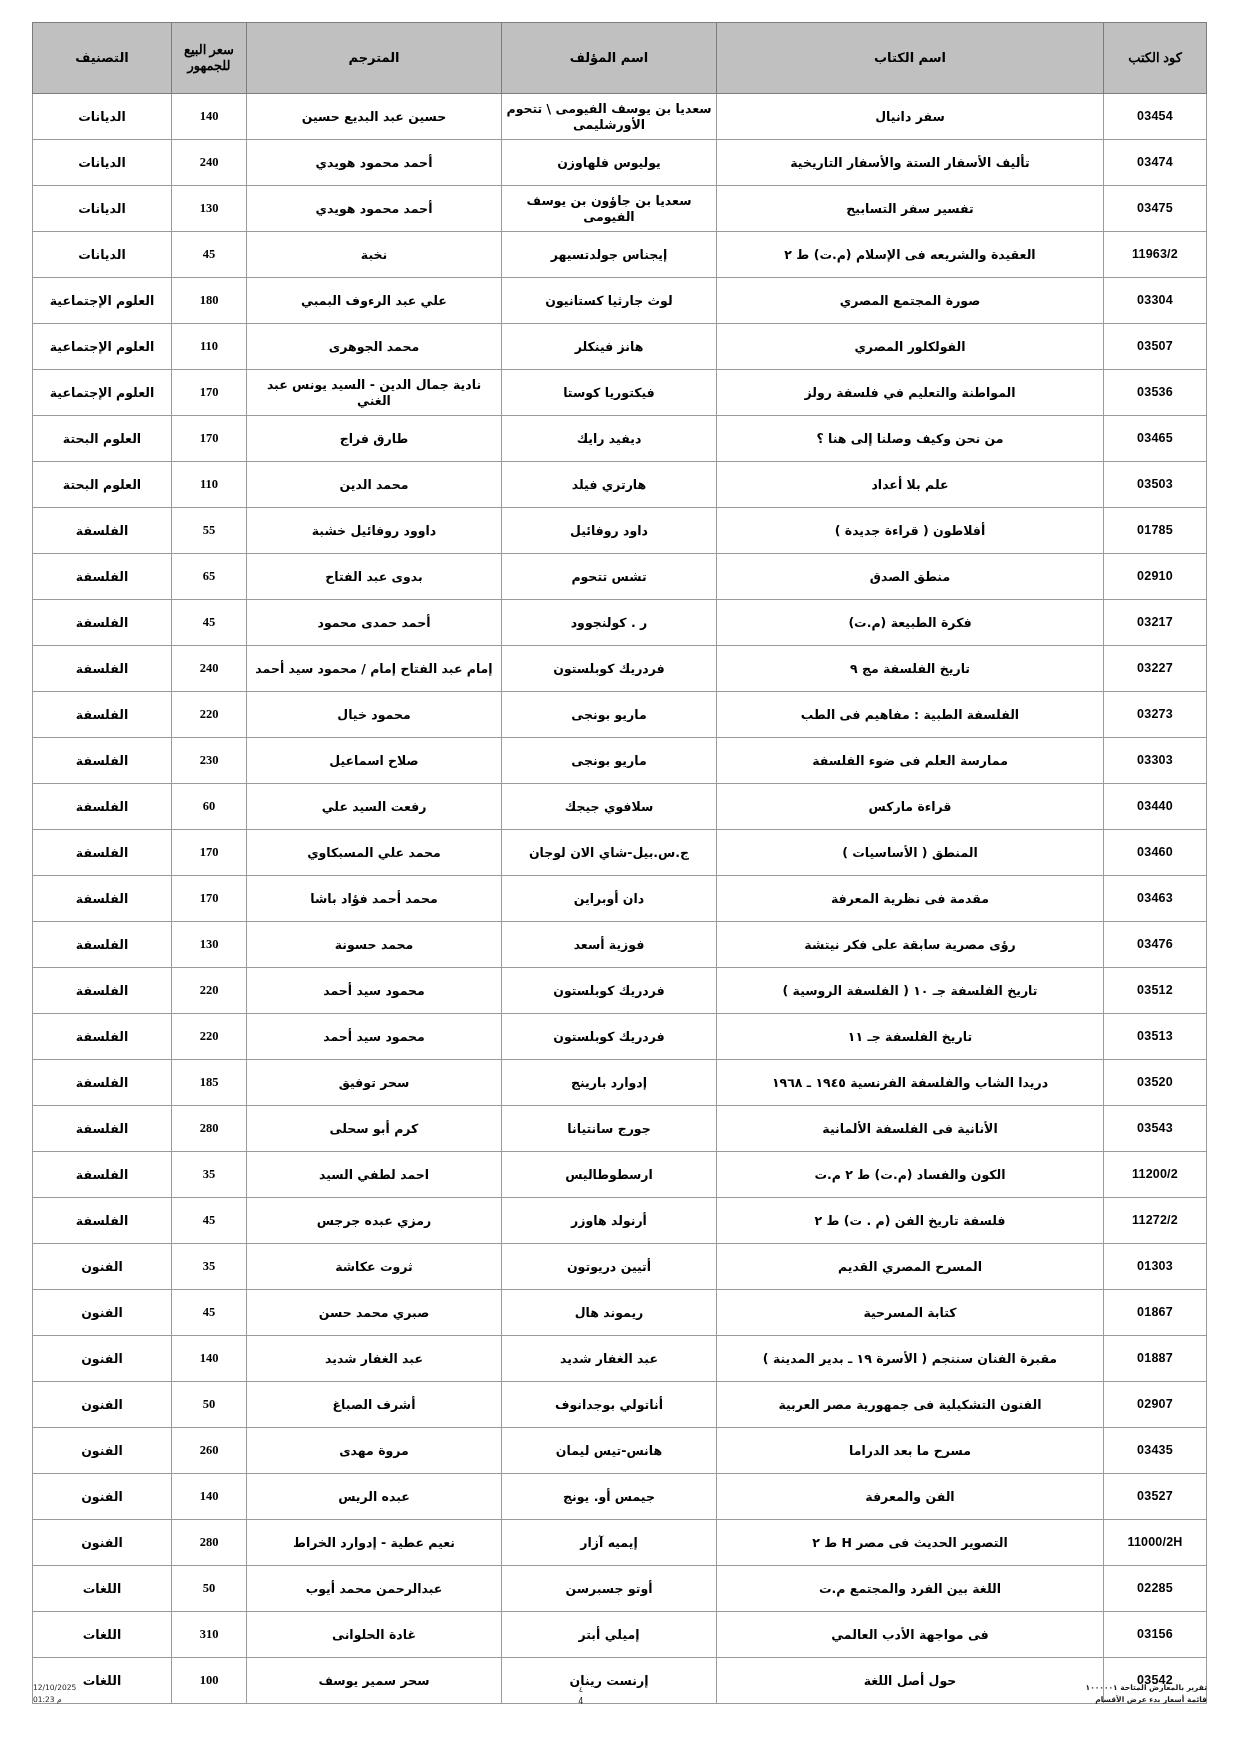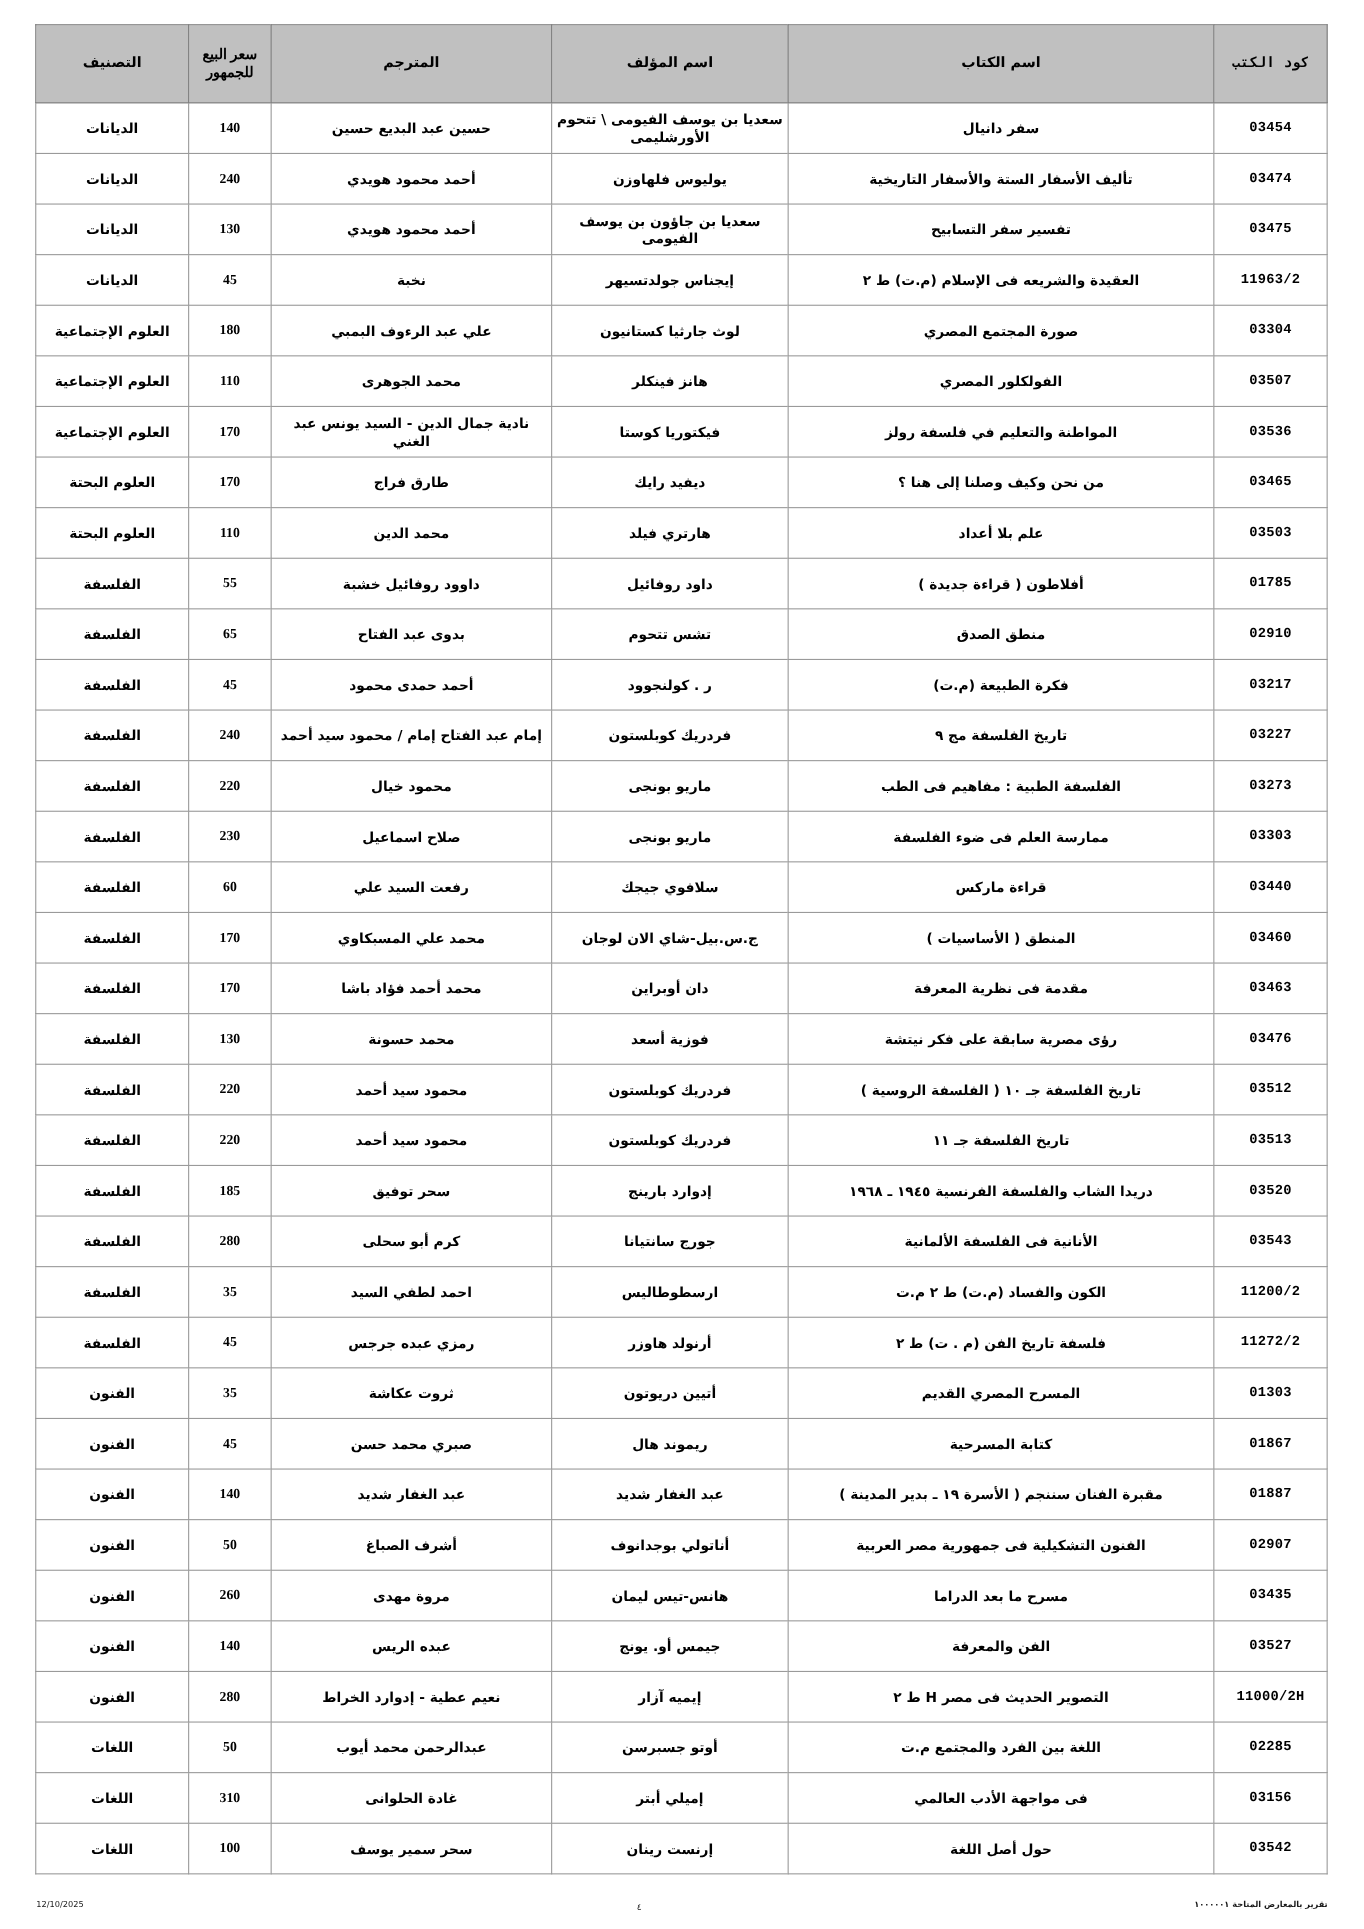--- a/index.html
+++ b/index.html
@@ -60,21 +60,21 @@
   }
 
   
   col.c-code  { width: 103px; }
   col.c-book  { width: 387px; }
   col.c-auth  { width: 215px; }
   col.c-tran  { width: 255px; }
   col.c-price { width: 75px; }
   col.c-class { width: 139px; }
 
-  td.code, th.code     { font-family: Liberation Mono, monospace; font-size: 14px; letter-spacing: .2px; }
+  td.code, th.code     { font-family: Liberation Sans, sans-serif; font-size: 14px; letter-spacing: .2px; }
   td.price, th.price   { font-family: Liberation Serif, serif; font-size: 14px; }
   td.classv            { font-size: 12px; }
   td.bookname          { font-size: 12.5px; }
   td.author            { font-size: 12.5px; }
   td.translator        { font-size: 12.5px; }
 
   
   .footer {
     position: absolute;
     left: 33px;
@@ -98,21 +98,21 @@
     line-height: 1.5;
     font-size: 8px;
     padding-top: 2px;
   }
   .footer-left {
     text-align: left;
     direction: ltr;
     line-height: 1.55;
     font-size: 7.5px;
   }
-  .footer-left div, .footer-right div, .footer-center div { white-space: nowrap; margin-top: 44px; }
+  .footer-left div, .footer-right div, .footer-center div { white-space: nowrap; }
 </style>
 </head>
 <body>
 
 <div class="page">
 
   <table class="catalog">
     <colgroup>
       <col class="c-code">
       <col class="c-book">

